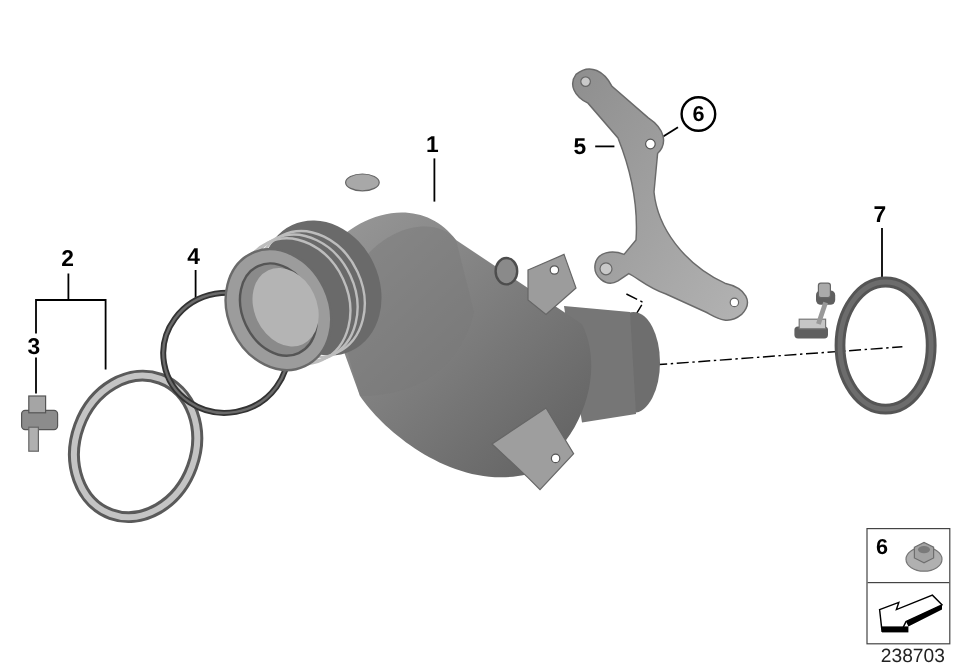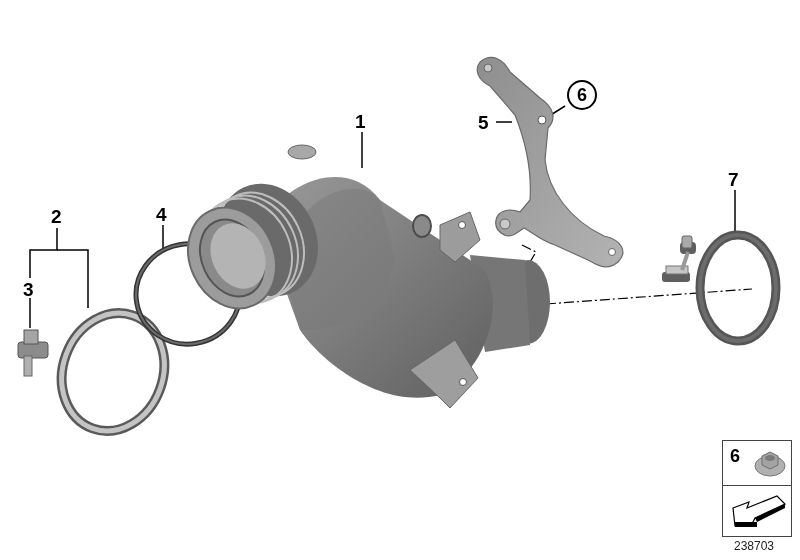--- a/index.html
+++ b/index.html
@@ -10,21 +10,21 @@
                font-family: "Liberation Sans", sans-serif; line-height: 1; cursor: pointer; }
     .circled { position: absolute; width: 26px; height: 26px; border: 2px solid #000;
                border-radius: 50%; font-weight: bold; font-size: 18px; text-align: center;
                line-height: 26px; background: #fff; cursor: pointer; }
     .legend { position: absolute; left: 722px; top: 440px; width: 68px; height: 95px;
               border: 1px solid #444; background: #fff; }
     .legend-cell-top { position: absolute; left: 0; top: 0; width: 68px; height: 44px;
                        border-bottom: 1px solid #444; }
     .legend-num { position: absolute; left: 7px; top: 5px; font-weight: bold; font-size: 18px; }
     .legend-cell-bottom { position: absolute; left: 0; top: 45px; width: 68px; height: 50px; }
-    .diagram-id { position: absolute; left: 734px; top: 539px; font-size: 12px; color: #222; text-align: center; }
+    .diagram-id { position: absolute; left: 734px; top: 539px; font-size: 16px; color: #222; text-align: center; }
   </style>
 </head>
 <body>
 
 <svg id="diagram" viewBox="0 0 800 560" xmlns="http://www.w3.org/2000/svg">
   <defs>
     <linearGradient id="bodyGrad" x1="0" y1="0" x2="1" y2="1">
       <stop offset="0" stop-color="#9a9a9a"></stop>
       <stop offset="0.5" stop-color="#7d7d7d"></stop>
       <stop offset="1" stop-color="#5f5f5f"></stop>

